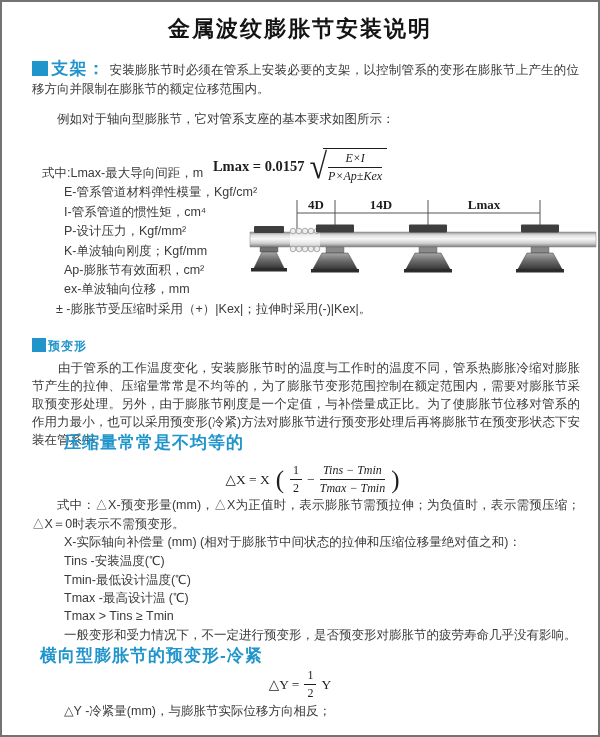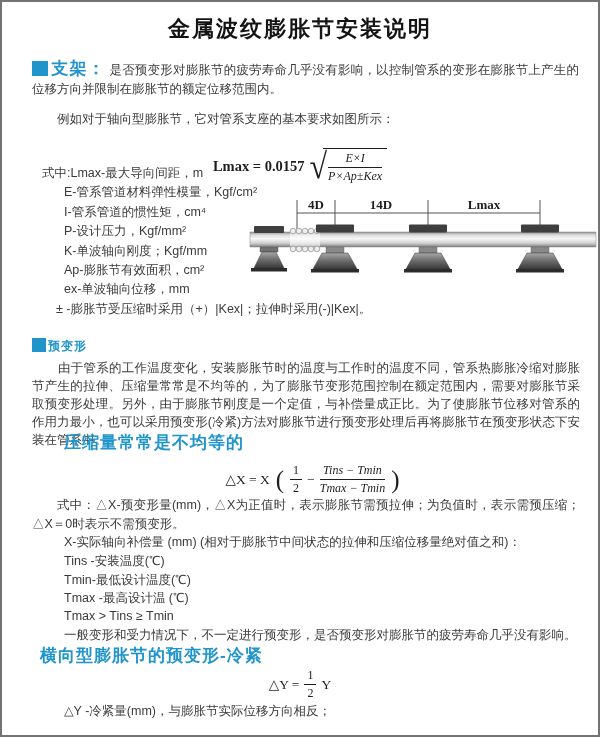--- a/index.html
+++ b/index.html
@@ -58,21 +58,21 @@
 </style>
 </head>
 <body>
 
 <div class="page">
 
   <div class="title">金属波纹膨胀节安装说明</div>
 
   <div class="p" id="p1">
     <span class="sq"></span><span class="sec-label">支架：</span>
-    <span>是否预变形对膨胀节的疲劳寿命几乎没有影响，以控制管系的变形在膨胀节上产生的位移方向并限制在膨胀节的额定位移范围内。</span>
+    <span>安装膨胀节时必须在管系上安装必要的支架，以控制管系的变形在膨胀节上产生的位移方向并限制在膨胀节的额定位移范围内。</span>
   </div>
   <div class="p" id="p2">例如对于轴向型膨胀节，它对管系支座的基本要求如图所示：</div>
 
   <div class="formula" id="f1">
     <span class="f-lhs">Lmax = 0.0157</span>
     <span class="sqrt-wrap">
       <span class="radical">√</span>
       <span class="under-rad">
         <span class="frac ital">
           <span class="num">E×I</span>

